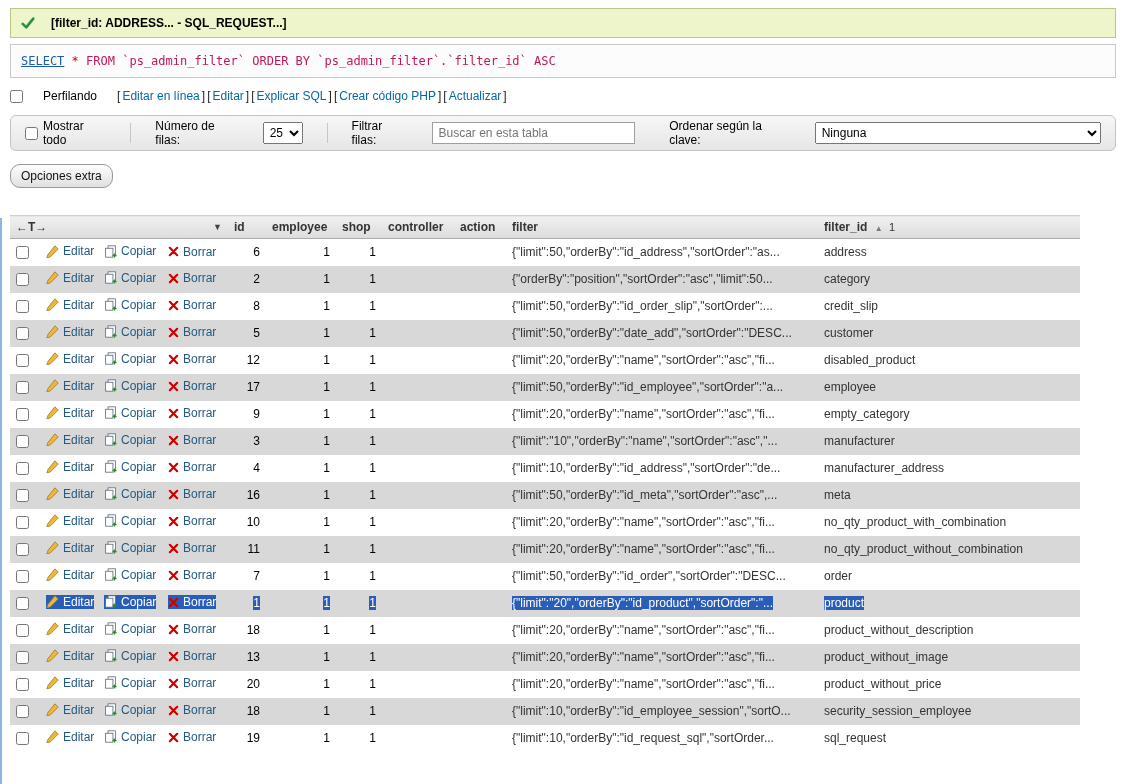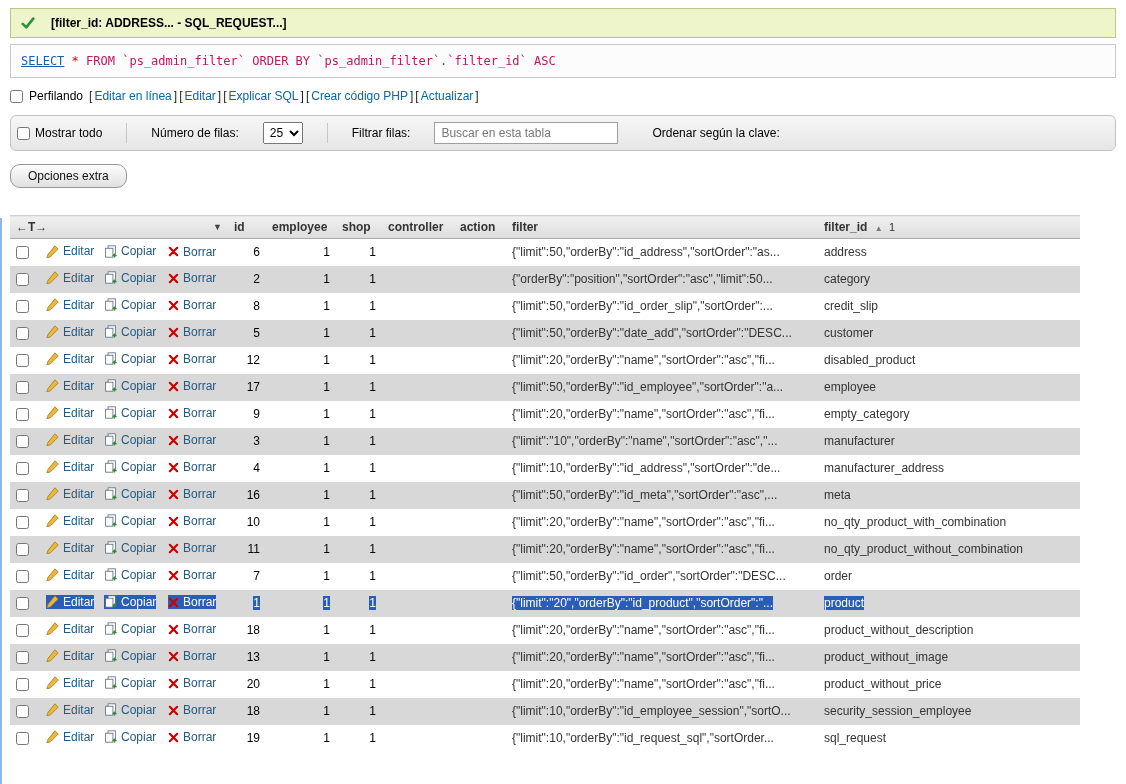--- a/index.html
+++ b/index.html
@@ -23,41 +23,41 @@
     margin:6px 10px 0 10px; padding:9px 10px;
     background:#fcfcfc; border:1px solid #c9c9c9;
     font-family:"DejaVu Sans Mono", monospace; font-size:12px; color:#10107a;
     white-space:nowrap;
   }
   .sql-select { color:#1a5dad; text-decoration:underline; }
   .sql-star { color:#cc0000; }
   .sql-kw, .sql-id { color:#be185d; }
 
   
-  .profiling { margin:11px 10px 12px 10px; display:flex; align-items:center; gap:6px; }
+  .profiling { margin:11px 10px 12px 10px; display:flex; align-items:center; gap:20px; }
   .profiling a { color:#0369a1; text-decoration:none; }
   .profiling .bracket { color:#222; }
   .plinks { display:flex; align-items:center; gap:2px; flex-wrap:nowrap; }
 
   
   .filter-bar {
-    margin:12px 10px 0 10px; padding:7px 6px;
+    margin:12px 10px 0 10px; padding:7px 14px;
     border:1px solid #c3c3c3; border-radius:6px;
     background:linear-gradient(#f7f7f7,#e6e6e6);
     display:flex; align-items:center; gap:24px; height:36px;
   }
   .vdiv { width:1px; height:20px; background:#c6c6c6; }
   .filter-bar label { display:flex; align-items:center; gap:5px; }
   .filter-bar select { font-size:12px; padding:1px 2px; height:22px; }
   .filter-bar select.sort { width:300px; }
-  .filter-bar input.search { width:184px; height:22px; padding:2px 6px; border:1px solid #9f9f9f; font-size:12px; }
+  .filter-bar input.search { width:213px; height:22px; padding:2px 6px; border:1px solid #9f9f9f; font-size:12px; }
 
   
   .extra-btn {
-    display:inline-block; margin:13px 0 0 10px; padding:4px 17px;
+    display:inline-block; margin:13px 0 0 10px; padding:4px 10px;
     border:1px solid #979797; border-radius:10px;
     background:linear-gradient(#fdfdfd,#e0e0e0);
     font-size:12px; color:#111; cursor:pointer;
   }
 
   
   .results { margin:27px 0 0 10px; }
   table { border-collapse:collapse; table-layout:fixed; width:1070px; font-size:12px; }
   thead th {
     background:linear-gradient(#f0f0f0,#dcdcdc);
@@ -146,20 +146,21 @@
     <input type="checkbox" style="">
     <span>Mostrar todo</span>
   </label>
   <div class="vdiv"></div>
   <span>Número de filas:</span>
   <select><option>25</option></select>
   <div class="vdiv"></div>
   <span>Filtrar filas:</span>
   <input class="search" type="text" placeholder="Buscar en esta tabla" style="">
   <span style="margin-left:10px">Ordenar según la clave:</span>
+  <select class="sort"><option>Ninguna</option></select>
 </div>
 
 
 <span class="extra-btn">Opciones extra</span>
 
 
 <div class="results">
   <table>
     <colgroup>
       <col style="width:30px">

